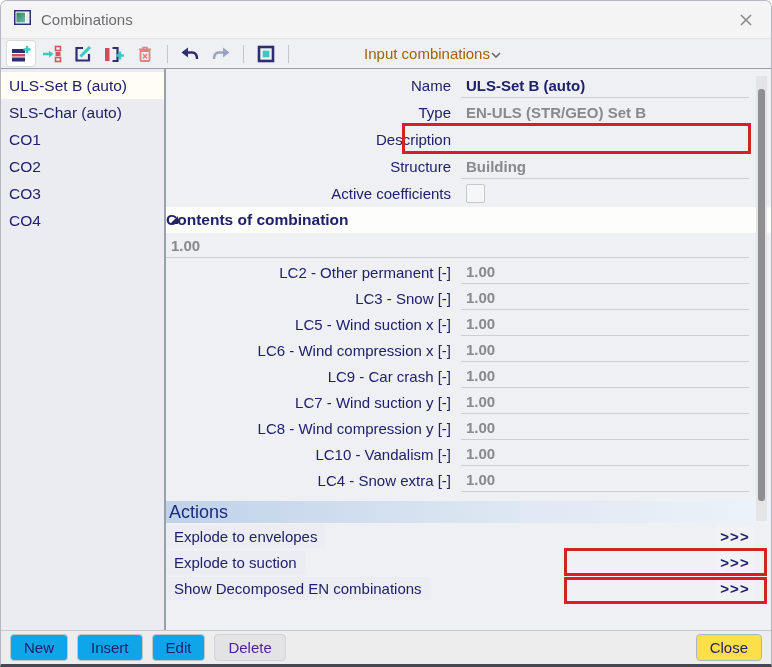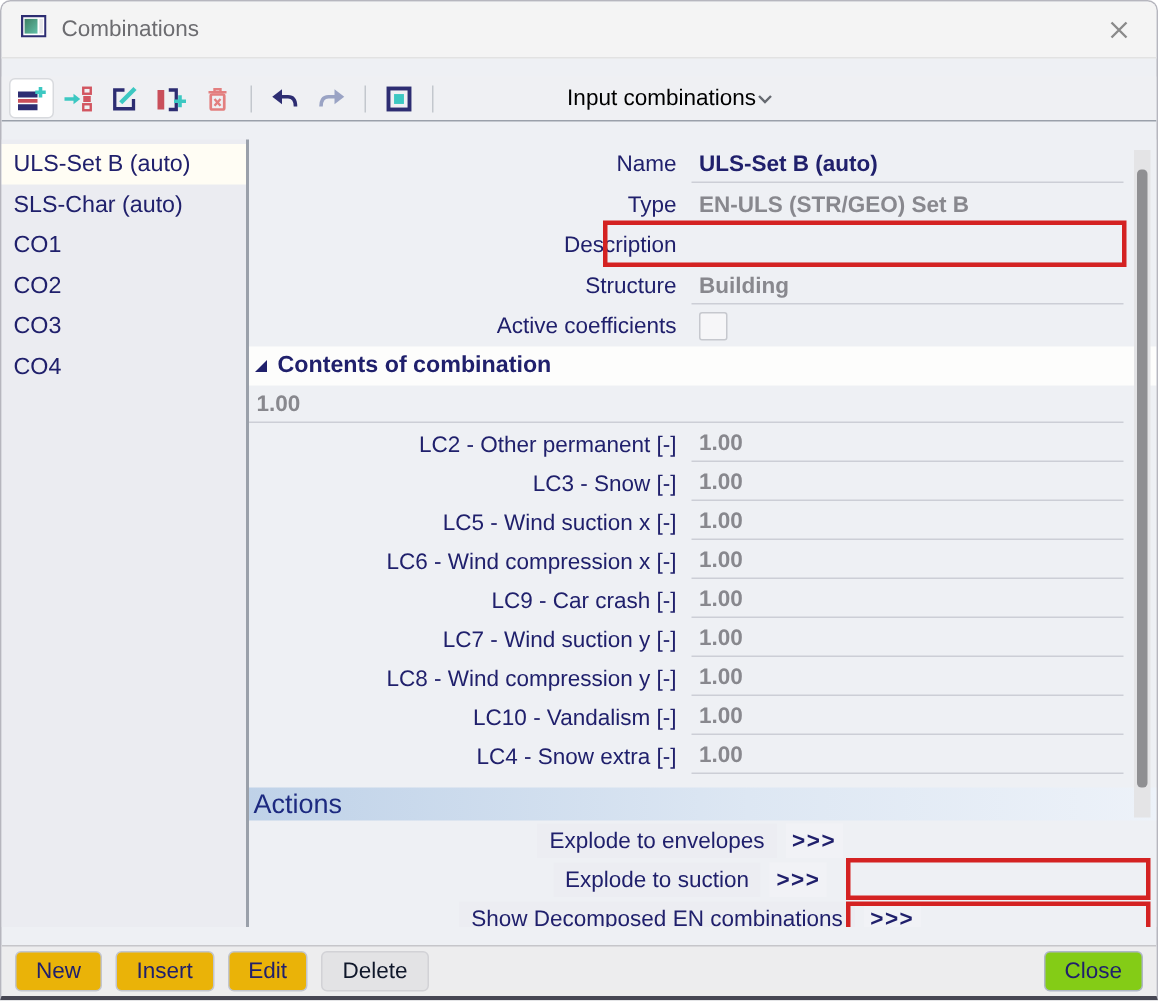--- a/index.html
+++ b/index.html
@@ -3,78 +3,77 @@
 <meta charset="utf-8">
 <style>
   html,body{margin:0;padding:0;background:#ffffff;}
   *{box-sizing:border-box;}
   .window{
     width:772px;height:667px;
     border:1px solid #b6b6be;border-bottom:3px solid #474753;
     border-radius:7px 7px 0 0;overflow:hidden;
     display:flex;flex-direction:column;background:#eef0f4;
     font-family:"Liberation Sans",sans-serif;
-    gap:12px;
   }
   
   .titlebar{flex:0 0 38px;display:flex;align-items:center;gap:10px;padding:0 13px;
     background:#f4f4f4;border-bottom:1px solid #e2e2e2;}
   .titlebar .title{font-size:15px;color:#6c6c70;}
   .close-x{margin-left:auto;display:flex;align-items:center;justify-content:center;width:24px;height:24px;}
   
   .toolbar{flex:0 0 30px;background:#eff0f3;border-bottom:1px solid #9aa0aa;
     display:flex;align-items:center;padding:0 6px;gap:3px;}
   .tbtn{width:28px;height:25px;display:flex;align-items:center;justify-content:center;border-radius:3px;}
   .tbtn.active{background:#ffffff;box-shadow:0 0 0 1px #d8dade;}
   .tsep{width:1px;height:18px;background:#c3c7cd;margin:0 5px;}
-  .dropdown{margin-left:1px;width:224px;display:flex;align-items:center;justify-content:flex-end;
-    font-size:15px;color:#000000;padding:0 6px;}
+  .dropdown{margin-left:24px;width:224px;display:flex;align-items:center;justify-content:center;
+    font-size:15px;color:#a16207;padding:0 6px;}
   
   .body{flex:1;display:flex;min-height:0;}
   .sidebar{flex:0 0 165px;background:#ebecf1;border-right:2px solid #9aa0aa;padding-top:3px;}
   .side-item{height:27px;display:flex;align-items:center;padding:0 8px;font-size:15.5px;color:#20206c;}
   .side-item.selected{background:#fffdf4;}
   .main{flex:1;position:relative;background:#eef0f4;padding-top:3px;overflow:hidden;}
   .prow{height:27px;display:flex;align-items:center;}
   .crow{height:26px;display:flex;align-items:center;}
   .lbl{flex:0 0 295px;text-align:right;padding-right:10px;font-size:15px;color:#20206c;white-space:nowrap;}
   .val{flex:1;margin-right:22px;border-bottom:1px solid #ccced6;font-size:15px;font-weight:bold;
     color:#88888e;height:24px;display:flex;align-items:center;padding:0 5px;}
   .val.navy{color:#20206c;}
   .val.noline{border-bottom:none;}
   .cb{width:19px;height:19px;border-radius:2px;flex:0 0 19px;}
   .cb.checked{background:#3ec8c2;display:flex;align-items:center;justify-content:center;}
   .cb.unchecked{background:#f6f6f8;border:1px solid #c6c8ce;}
   .group-header{height:26px;background:#fdfdfc;display:flex;align-items:center;
-    font-size:15.5px;font-weight:bold;color:#20206c;padding-left:19px;position:relative;}
+    font-size:15.5px;font-weight:bold;color:#20206c;position:relative;}
   .tri{position:absolute;left:4px;top:9px;width:0;height:0;
     border-bottom:8px solid #20206c;border-left:8px solid transparent;}
   .spacer{height:8px;}
   .actions-header{height:22px;background:linear-gradient(to right,#bfd2e8 0%,#dde7f3 55%,#edf2f9 100%);
     display:flex;align-items:center;font-size:18px;font-weight:normal;color:#1d2a80;padding-left:3px;}
-  .arow{height:26px;display:flex;align-items:center;justify-content:center;padding-right:17px;
+  .arow{height:26px;display:flex;align-items:center;justify-content:space-between;padding-right:17px;
     font-size:15px;color:#20206c;}
   .albl{background:#ecedf2;padding:3px 8px;}
   .achev{width:38px;text-align:center;font-weight:bold;margin-left:6px;letter-spacing:1px;
     background:#f1f2f6;padding:3px 0;color:#20206c;}
   
   .redbox{position:absolute;border:3px solid #d42222;pointer-events:none;z-index:6;}
   #rb-type{left:236px;top:54px;width:349px;height:31px;}
   #rb-env{left:398px;top:479px;width:203px;height:28px;}
   #rb-lin{left:398px;top:508px;width:203px;height:27px;}
   
   .scrollbar{position:absolute;right:4px;top:7px;width:11px;height:445px;background:#e4e4e6;}
   .scroll-thumb{position:absolute;top:13px;left:2px;width:7px;height:412px;background:#8f8f92;border-radius:3px;}
   
   .bottombar{flex:0 0 34px;background:#ededee;border-top:1px solid #c6c6ca;
     display:flex;align-items:center;padding:0 9px;gap:9px;}
   .fbtn{min-width:48px;height:27px;padding:0 13px;display:flex;align-items:center;justify-content:center;
-    background:#eab308;border:1px solid #c2c5ce;border-radius:4px;font-size:15px;color:#20206c;}
-  .fbtn.disabled{background:#e3e3e5;color:#0f172a;border-color:#d2d2d6;text-align:right;}
-  .fbtn.close{margin-left:auto;background:#84cc16;border-color:#aeb6c6;}
+    background:#0ea5e9;border:1px solid #c2c5ce;border-radius:4px;font-size:15px;color:#20206c;}
+  .fbtn.disabled{background:#e3e3e5;color:#4c1d95;border-color:#d2d2d6;text-align:right;}
+  .fbtn.close{margin-left:auto;background:#fde047;border-color:#aeb6c6;}
 </style>
 </head>
 <body>
 
 <div class="window">
 
   <div class="titlebar">
     <span>
       <svg width="17" height="15">
         <defs>

